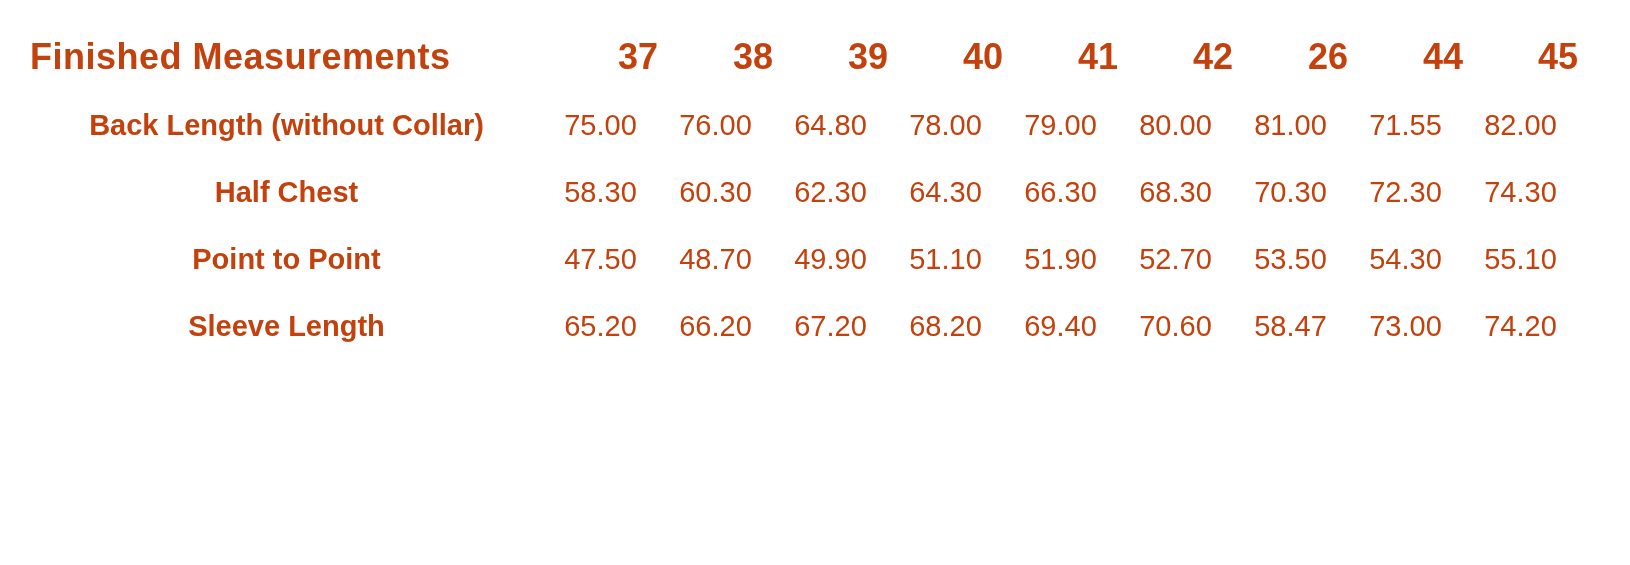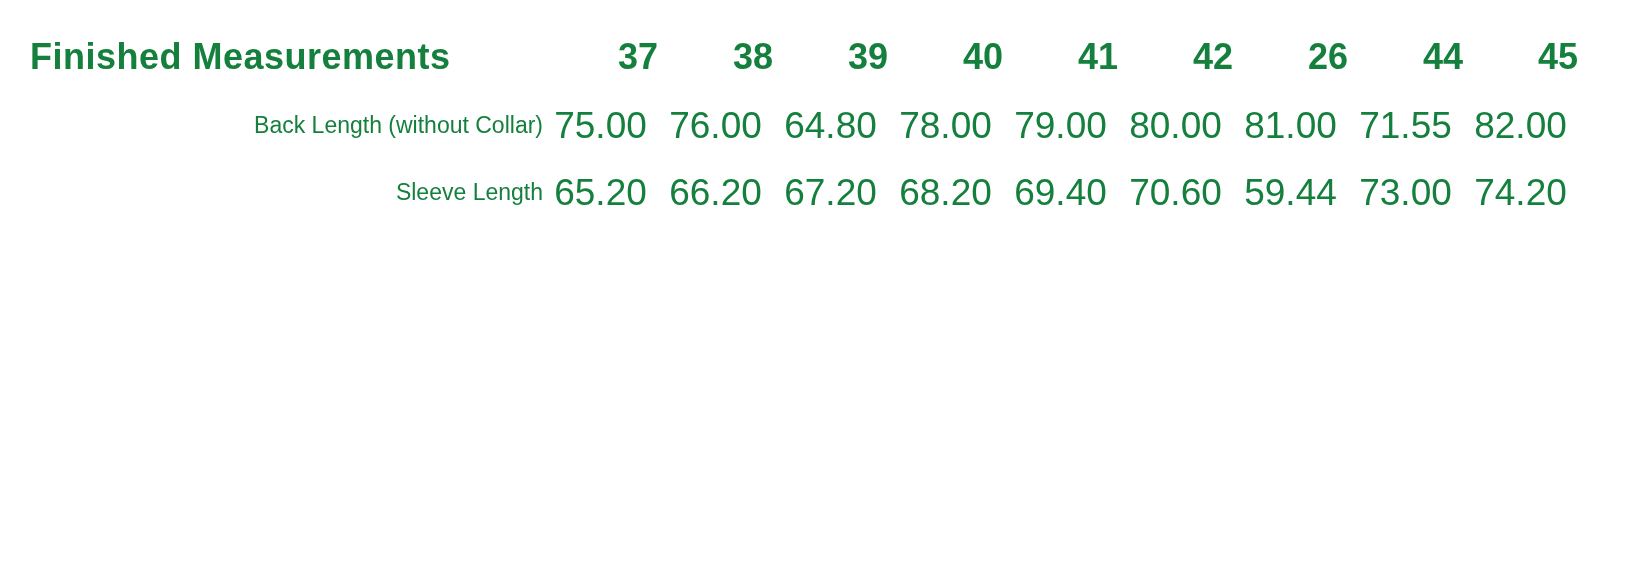--- a/index.html
+++ b/index.html
@@ -7,21 +7,21 @@
     padding: 0;
     background: #ffffff;
   }
   .sheet {
     position: relative;
     width: 1630px;
     height: 565px;
     background: #ffffff;
     overflow: hidden;
     font-family: "Liberation Sans", sans-serif;
-    color: #15803d;
+    color: #c2410c;
     box-sizing: border-box;
     padding: 22px 0 0 30px;
   }
   table.size-chart {
     border-collapse: collapse;
     table-layout: fixed;
     border: none;
   }
   table.size-chart col.label-col { width: 513px; }
   table.size-chart col.size-col  { width: 115px; }
@@ -39,27 +39,27 @@
     font-size: 36px;
     font-weight: bold;
     letter-spacing: 0.5px;
   }
   .size-header-cell {
     text-align: right;
     font-size: 36px;
     font-weight: bold;
   }
   .row-label-cell {
-    text-align: right;
-    font-size: 23px;
-    font-weight: normal;
+    text-align: center;
+    font-size: 29px;
+    font-weight: bold;
   }
   .value-cell {
     text-align: center;
-    font-size: 37px;
+    font-size: 29px;
     font-weight: normal;
   }
 </style>
 </head>
 <body>
 
 <div class="sheet">
   <table class="size-chart">
     <colgroup>
       <col class="label-col">
@@ -94,31 +94,55 @@
       <td class="value-cell">76.00</td>
       <td class="value-cell">64.80</td>
       <td class="value-cell">78.00</td>
       <td class="value-cell">79.00</td>
       <td class="value-cell">80.00</td>
       <td class="value-cell">81.00</td>
       <td class="value-cell">71.55</td>
       <td class="value-cell">82.00</td>
     </tr>
 
+    <tr class="data-row">
+      <td class="row-label-cell">Half Chest</td>
+      <td class="value-cell">58.30</td>
+      <td class="value-cell">60.30</td>
+      <td class="value-cell">62.30</td>
+      <td class="value-cell">64.30</td>
+      <td class="value-cell">66.30</td>
+      <td class="value-cell">68.30</td>
+      <td class="value-cell">70.30</td>
+      <td class="value-cell">72.30</td>
+      <td class="value-cell">74.30</td>
+    </tr>
 
 
+    <tr class="data-row">
+      <td class="row-label-cell">Point to Point</td>
+      <td class="value-cell">47.50</td>
+      <td class="value-cell">48.70</td>
+      <td class="value-cell">49.90</td>
+      <td class="value-cell">51.10</td>
+      <td class="value-cell">51.90</td>
+      <td class="value-cell">52.70</td>
+      <td class="value-cell">53.50</td>
+      <td class="value-cell">54.30</td>
+      <td class="value-cell">55.10</td>
+    </tr>
 
     <tr class="data-row">
       <td class="row-label-cell">Sleeve Length</td>
       <td class="value-cell">65.20</td>
       <td class="value-cell">66.20</td>
       <td class="value-cell">67.20</td>
       <td class="value-cell">68.20</td>
       <td class="value-cell">69.40</td>
       <td class="value-cell">70.60</td>
-      <td class="value-cell">59.44</td>
+      <td class="value-cell">58.47</td>
       <td class="value-cell">73.00</td>
       <td class="value-cell">74.20</td>
     </tr>
 
   </tbody>
     </table>
 </div>
 
 </body></html>

